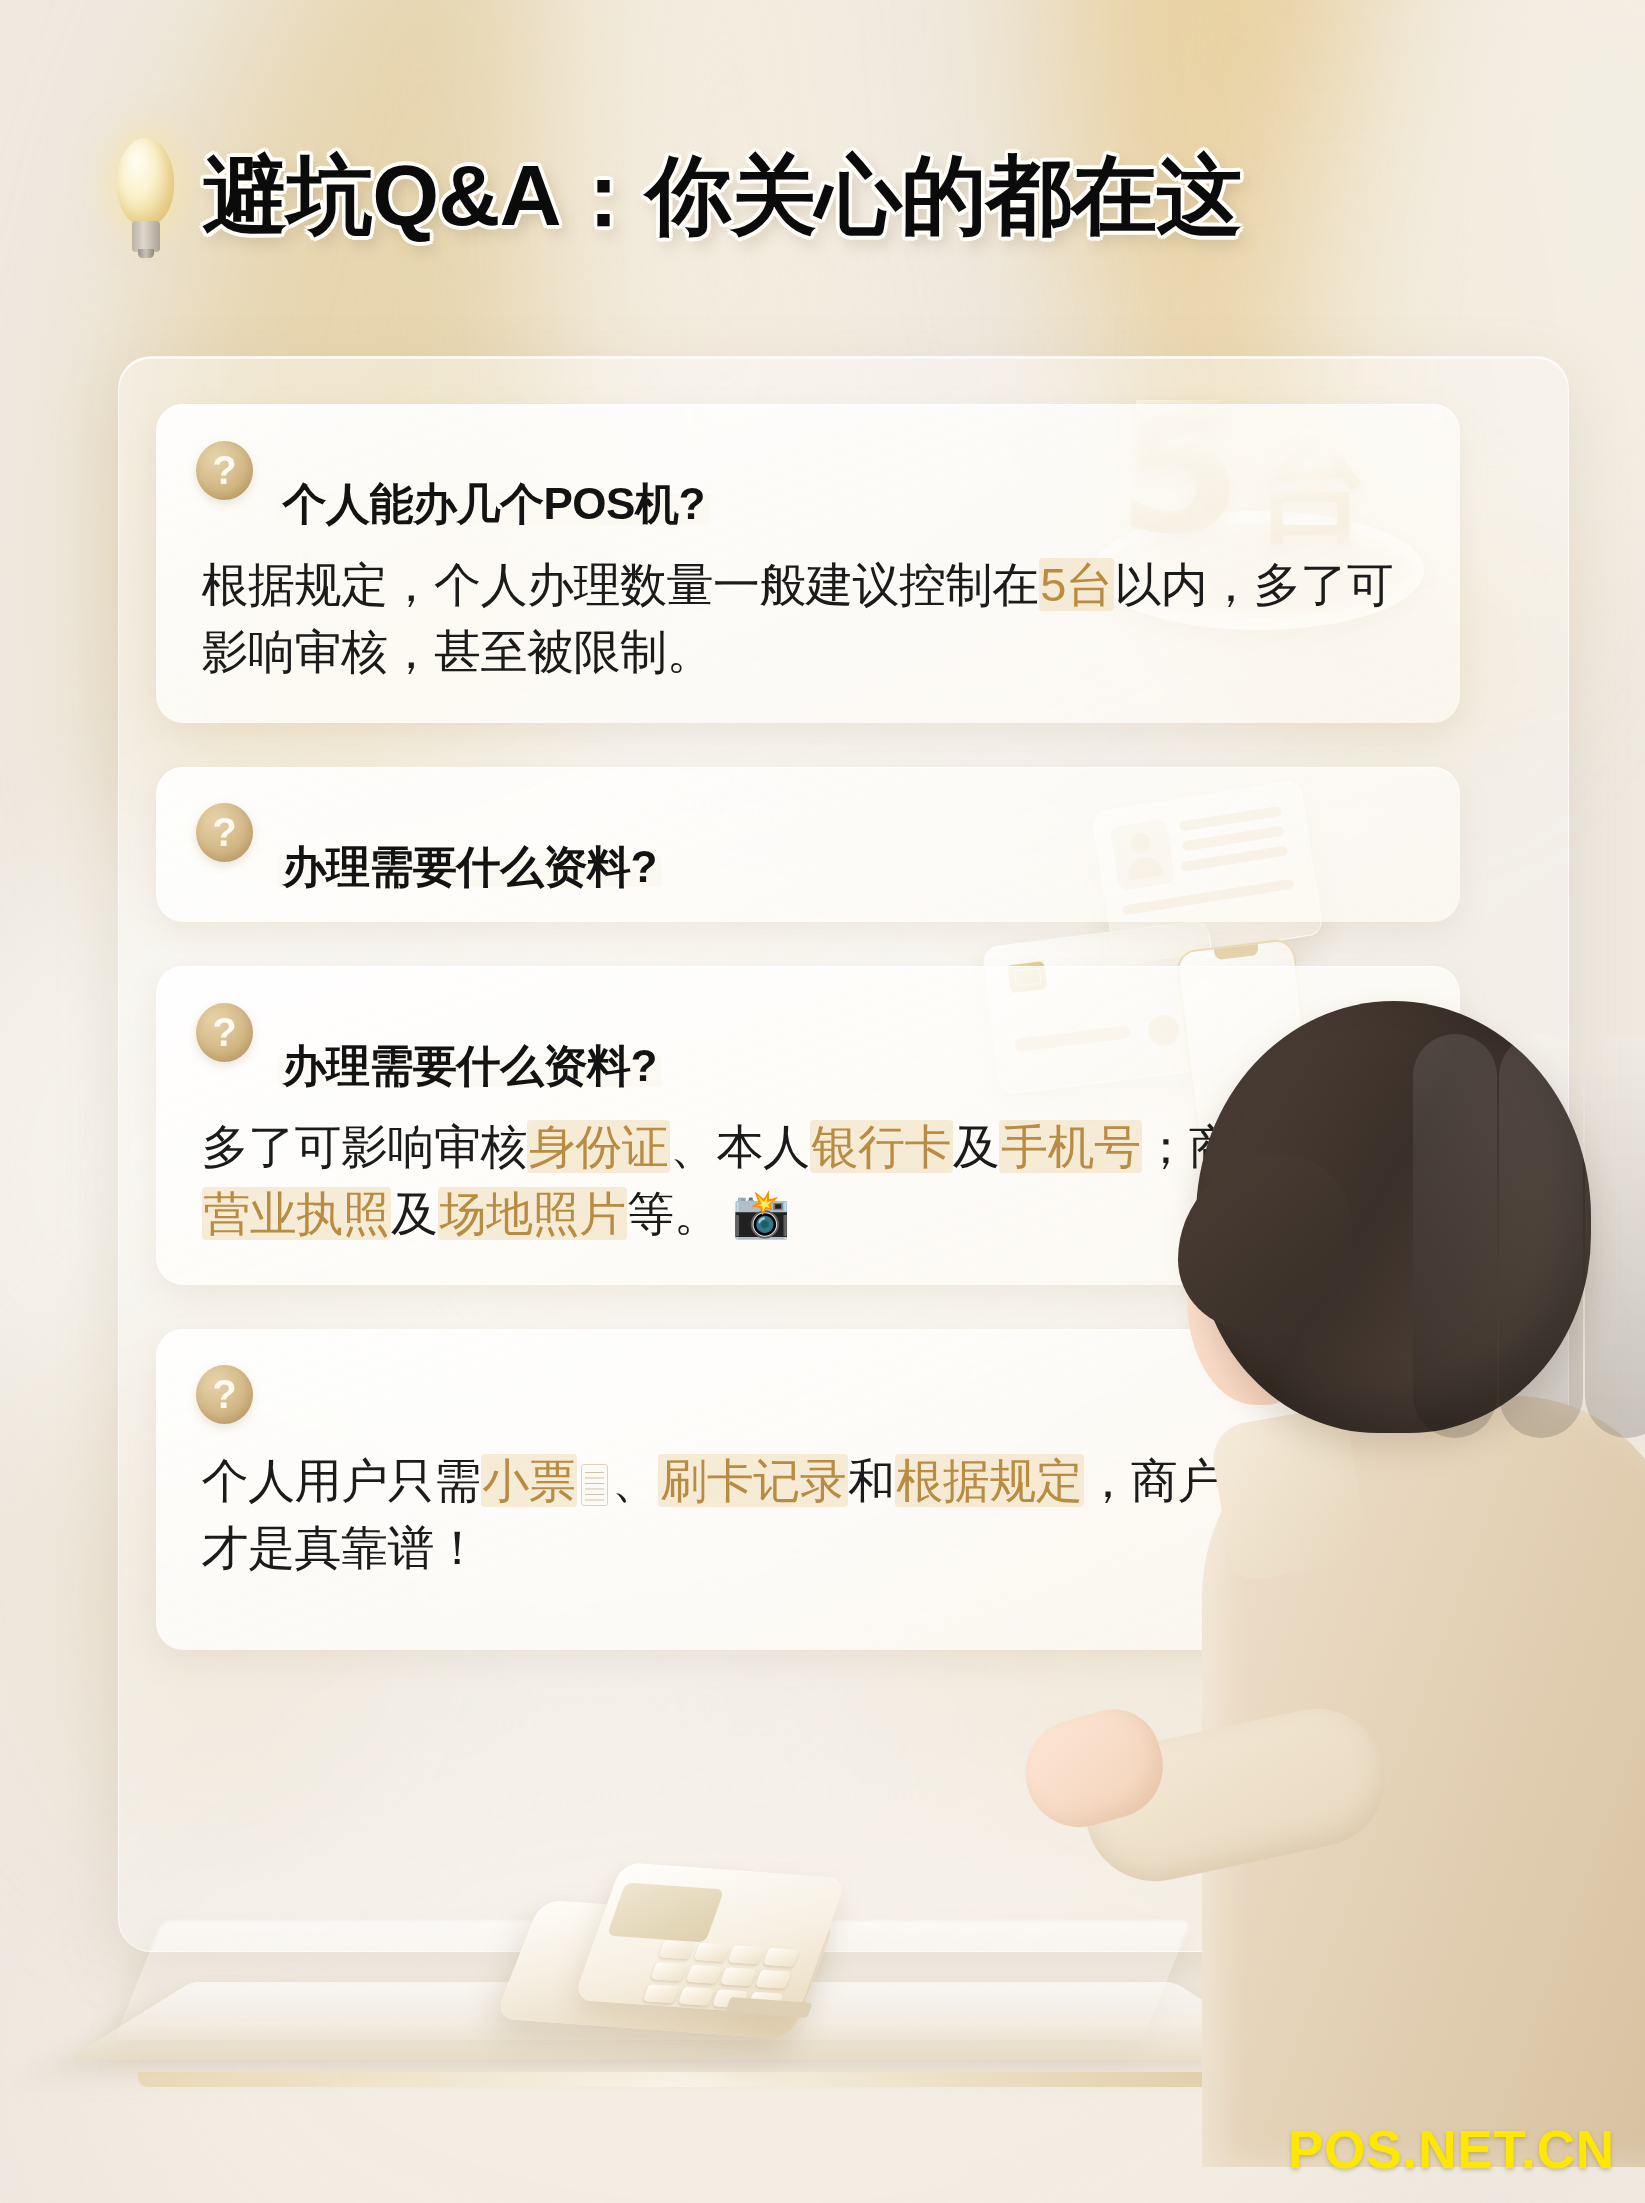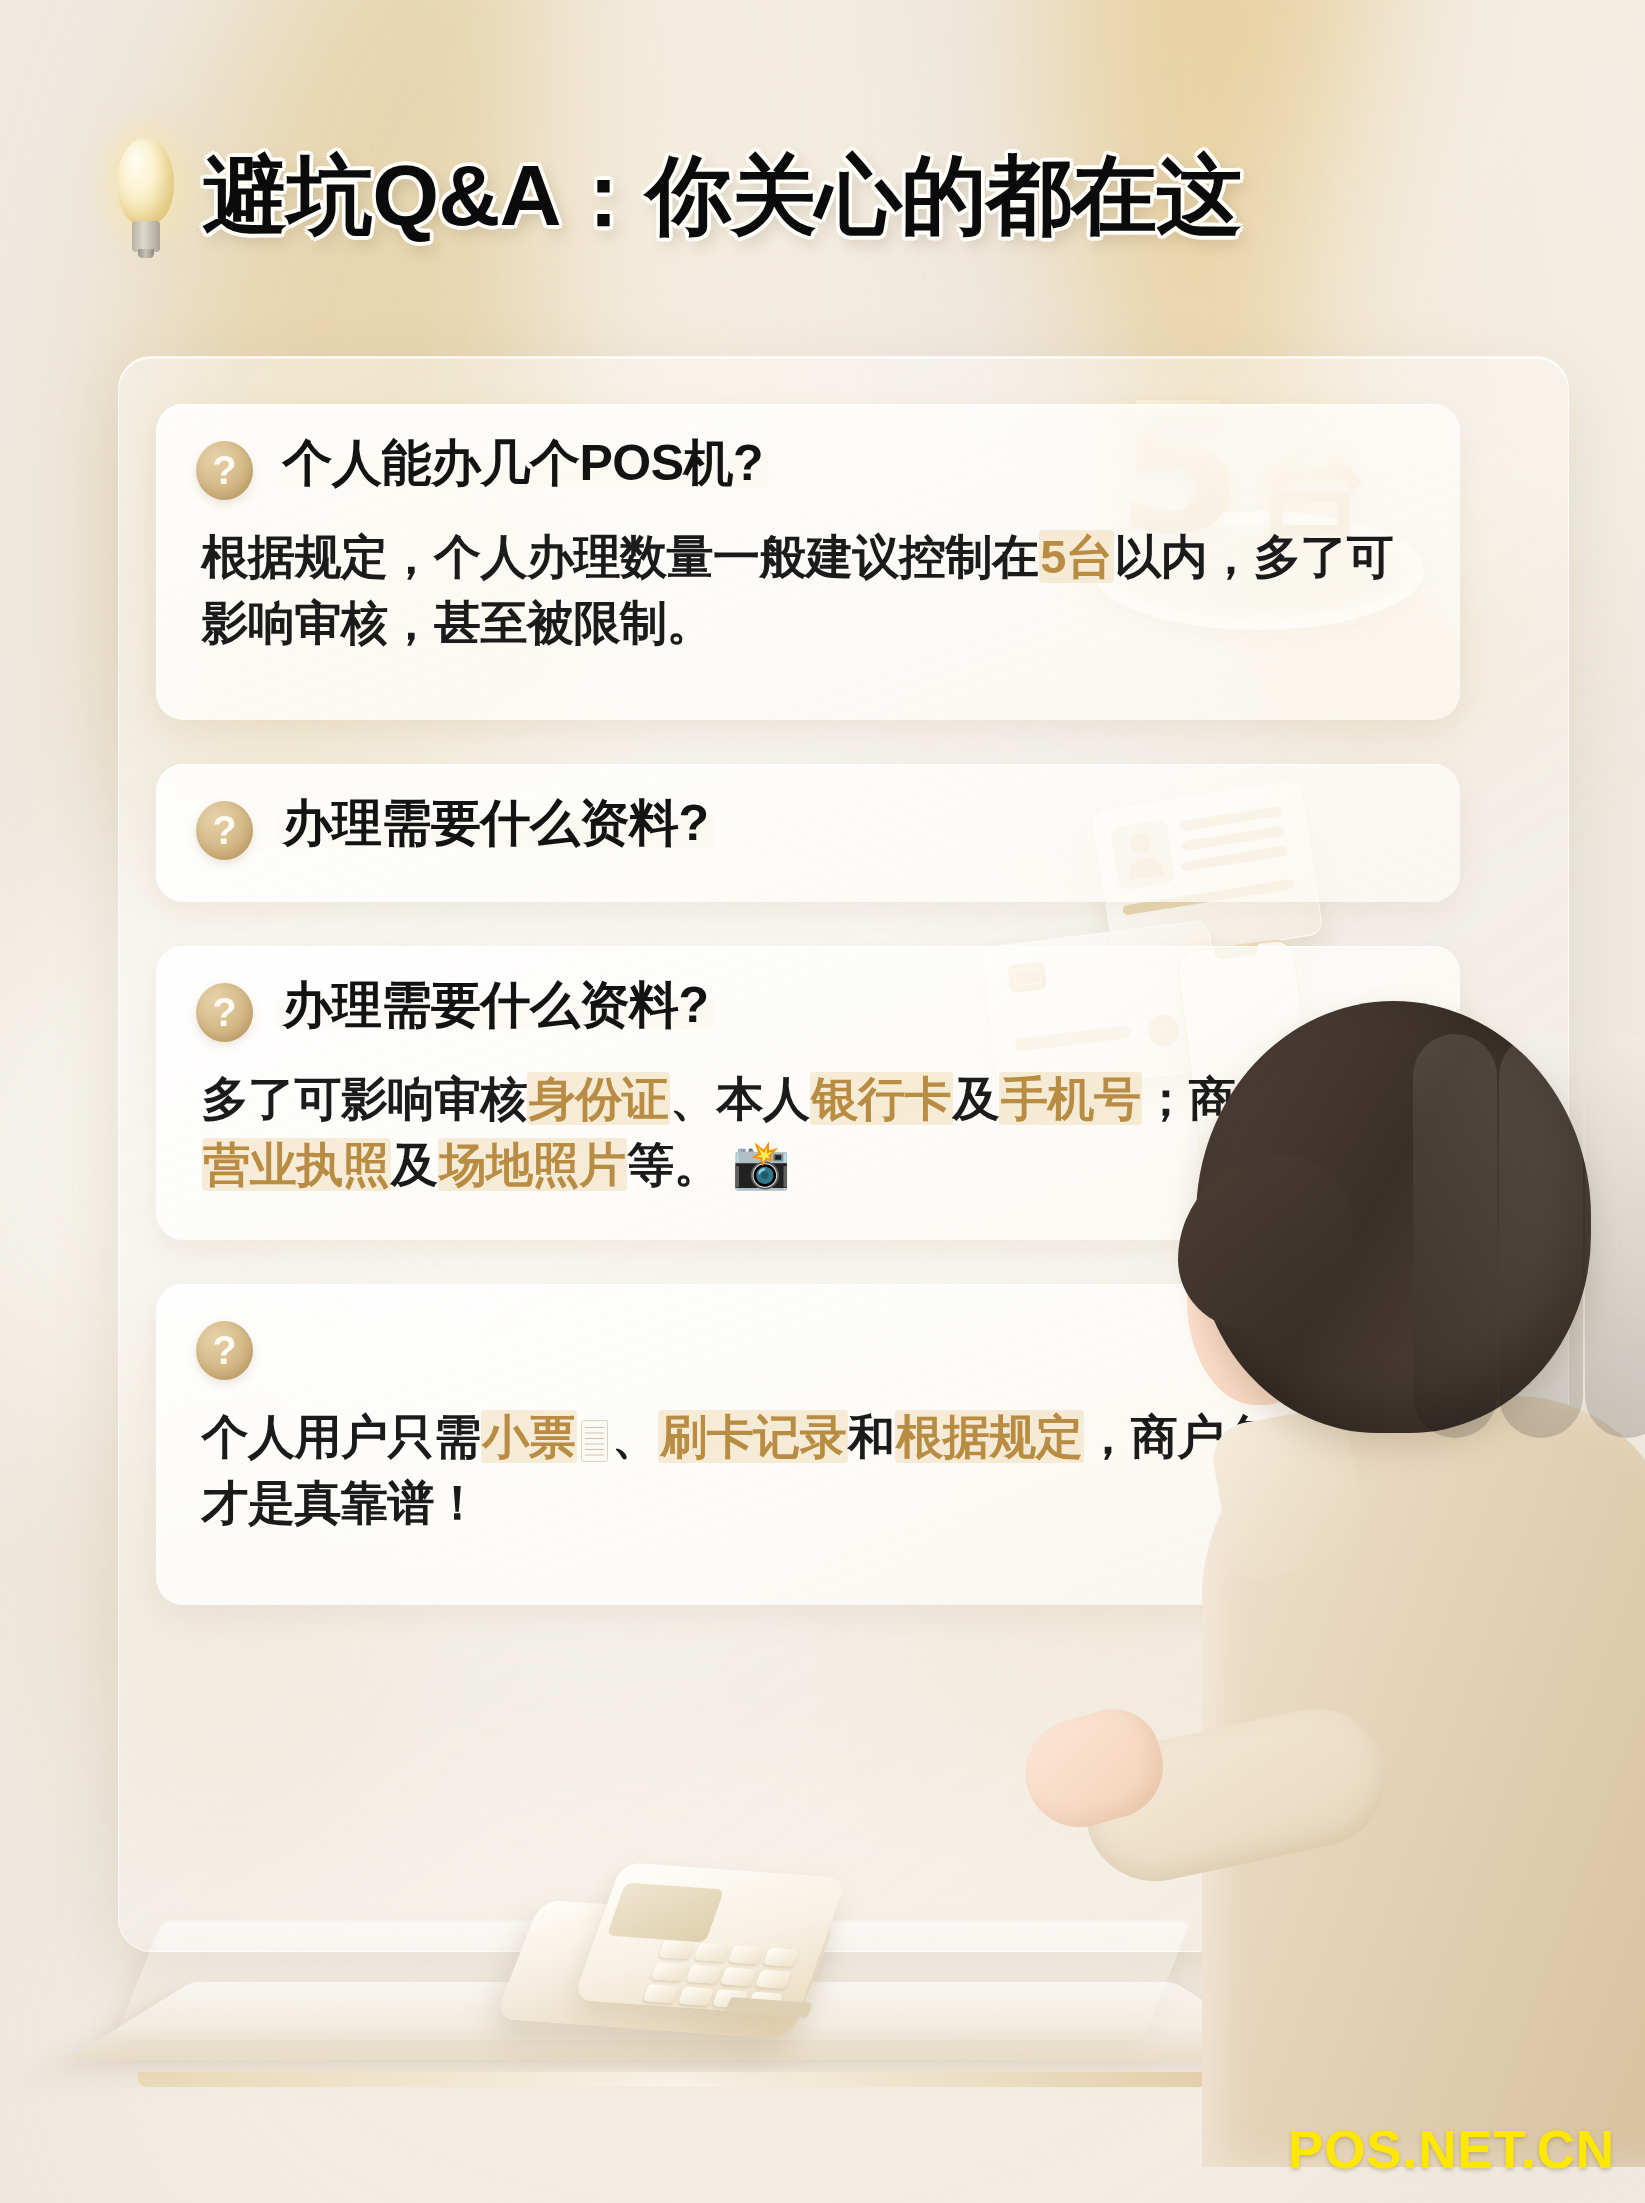--- a/index.html
+++ b/index.html
@@ -204,33 +204,34 @@
     flex: 0 0 auto;
     width: 57px; height: 59px; border-radius: 50%;
     background: radial-gradient(circle at 34% 28%, #e6d2a9 0%, #d4b987 55%, #c4a471 100%);
     box-shadow: inset -2.8px -4.6px 8.3px rgba(160,130,80,.35), 0 3.7px 9.2px rgba(170,140,90,.22);
     color: #fdfaf2;
     font-size: 40px; font-weight: 800;
     display: flex; align-items: center; justify-content: center;
     margin-top: 5.5px;
   }
   .qa-title {
-    font-size: 50px; font-weight: 900; color: #131313;
+    font-size: 44px; font-weight: 900; color: #131313;
     line-height: 1.12;
     letter-spacing: -0.5px;
     position: relative; display: inline-block;
     padding: 0 5.5px;
+    margin-top: 44px;
   }
   .qa-title .hl {
     position: absolute; left: 0; right: 0; bottom: 3.7px; height: 31px;
     background: rgba(236,218,185,.78); border-radius: 3.7px; z-index: -1;
   }
   .qa-body {
     margin-top: 24px; margin-left: 5.5px;
-    font-size: 47px; font-weight: 700; line-height: 1.42;
+    font-size: 47px; font-weight: 400; line-height: 1.42;
     color: #1b1b1b; letter-spacing: -0.5px;
   }
   .gold {
     color: #b88d43;
     background: rgba(240,224,192,.62);
     border-radius: 3.7px;
     padding: 0 1.8px;
   }
 
   

